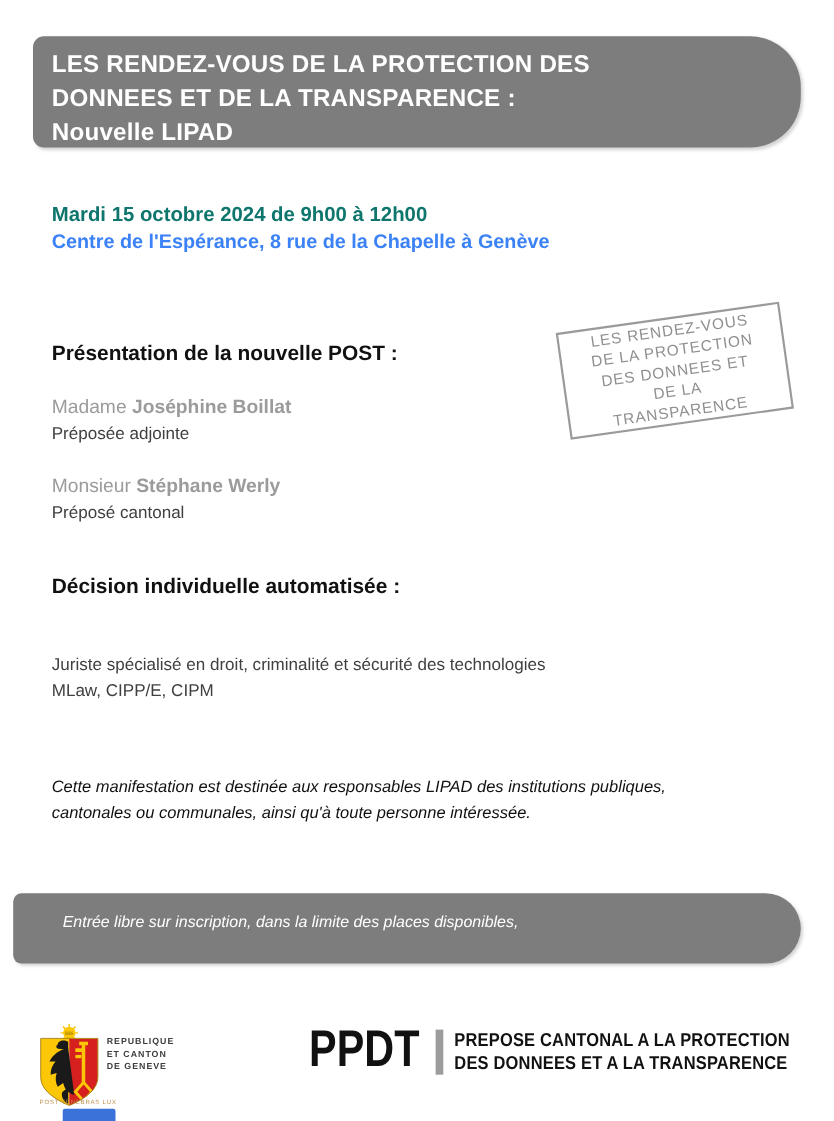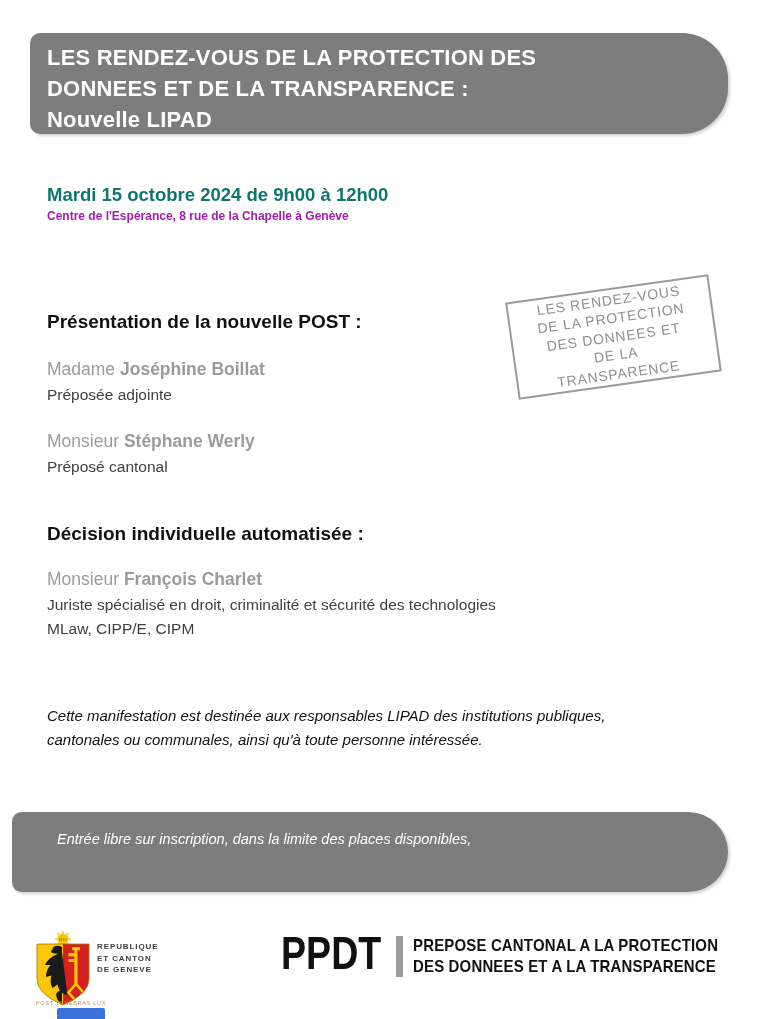--- a/index.html
+++ b/index.html
@@ -8,27 +8,27 @@
     font-family:"Liberation Sans", sans-serif; overflow:hidden;padding-left:36px;
   }
 
   
   .banner {
     position:absolute; background:#7d7d7d; color:#ffffff;
     box-shadow:2px 2px 3px rgba(130,130,130,0.35);
   }
   .banner-header { left:30px; top:33px; width:698px; height:101px; border-radius:10px 46px 46px 10px; }
   .banner-title { position:absolute; left:17px; top:9px; font-size:22px; font-weight:bold; line-height:31px; letter-spacing:0.2px; white-space:nowrap; }
-  .banner-footer { left:12px; top:812px; width:716px; height:80px; border-radius:10px 42px 42px 10px; }
+  .banner-footer { left:12px; top:812px; width:716px; height:64px; border-radius:10px 42px 42px 10px; }
   .reg-text { position:absolute; left:45px; top:15px; font-style:italic; font-size:14.5px; line-height:25px; color:#ffffff; white-space:nowrap; }
   .email-link { color:#2222e0; font-style:italic; text-decoration:none; cursor:pointer; }
 
   
   .event-datetime { position:absolute; left:47px; top:184px; font-size:18.5px; font-weight:bold; color:#0f766e; white-space:nowrap; }
-  .event-location { position:absolute; left:47px; top:209px; font-size:12px; font-weight:bold; color:#a21caf; white-space:nowrap; }
+  .event-location { position:absolute; left:47px; top:209px; font-size:18px; font-weight:bold; color:#3b82f6; white-space:nowrap; }
 
   
   .stamp {
     position:absolute; left:511px; top:288px; width:201px; height:94px;
     border:2px solid #9a9a9a; transform:rotate(-8deg);
     display:flex; flex-direction:column; justify-content:center;
     text-align:center; color:#8f8f8f; font-size:14px; line-height:18.5px; letter-spacing:0.8px;
     background:#ffffff;
   }
 
@@ -86,23 +86,20 @@
   </div>
   <div class="speaker-role" style="top:386px">Préposée adjointe</div>
 
   <div class="speaker-line" style="top:431px">
     <span class="speaker-title">Monsieur</span><span class="speaker-name">Stéphane Werly</span>
   </div>
   <div class="speaker-role" style="top:458px">Préposé cantonal</div>
 
   <div class="section-heading" style="top:523px">Décision individuelle automatisée :</div>
 
-  <div class="speaker-line" style="top:569px">
-    <span class="speaker-title">Monsieur</span><span class="speaker-name">François Charlet</span>
-  </div>
   <div class="speaker-role" style="top:596px">Juriste spécialisé en droit, criminalité et sécurité des technologies</div>
   <div class="speaker-role" style="top:620px">MLaw, CIPP/E, CIPM</div>
 
   <div class="note">
     <div>Cette manifestation est destinée aux responsables LIPAD des institutions publiques,</div>
     <div>cantonales ou communales, ainsi qu'à toute personne intéressée.</div>
   </div>
 
   <div class="banner banner-footer">
     <div class="reg-text">

